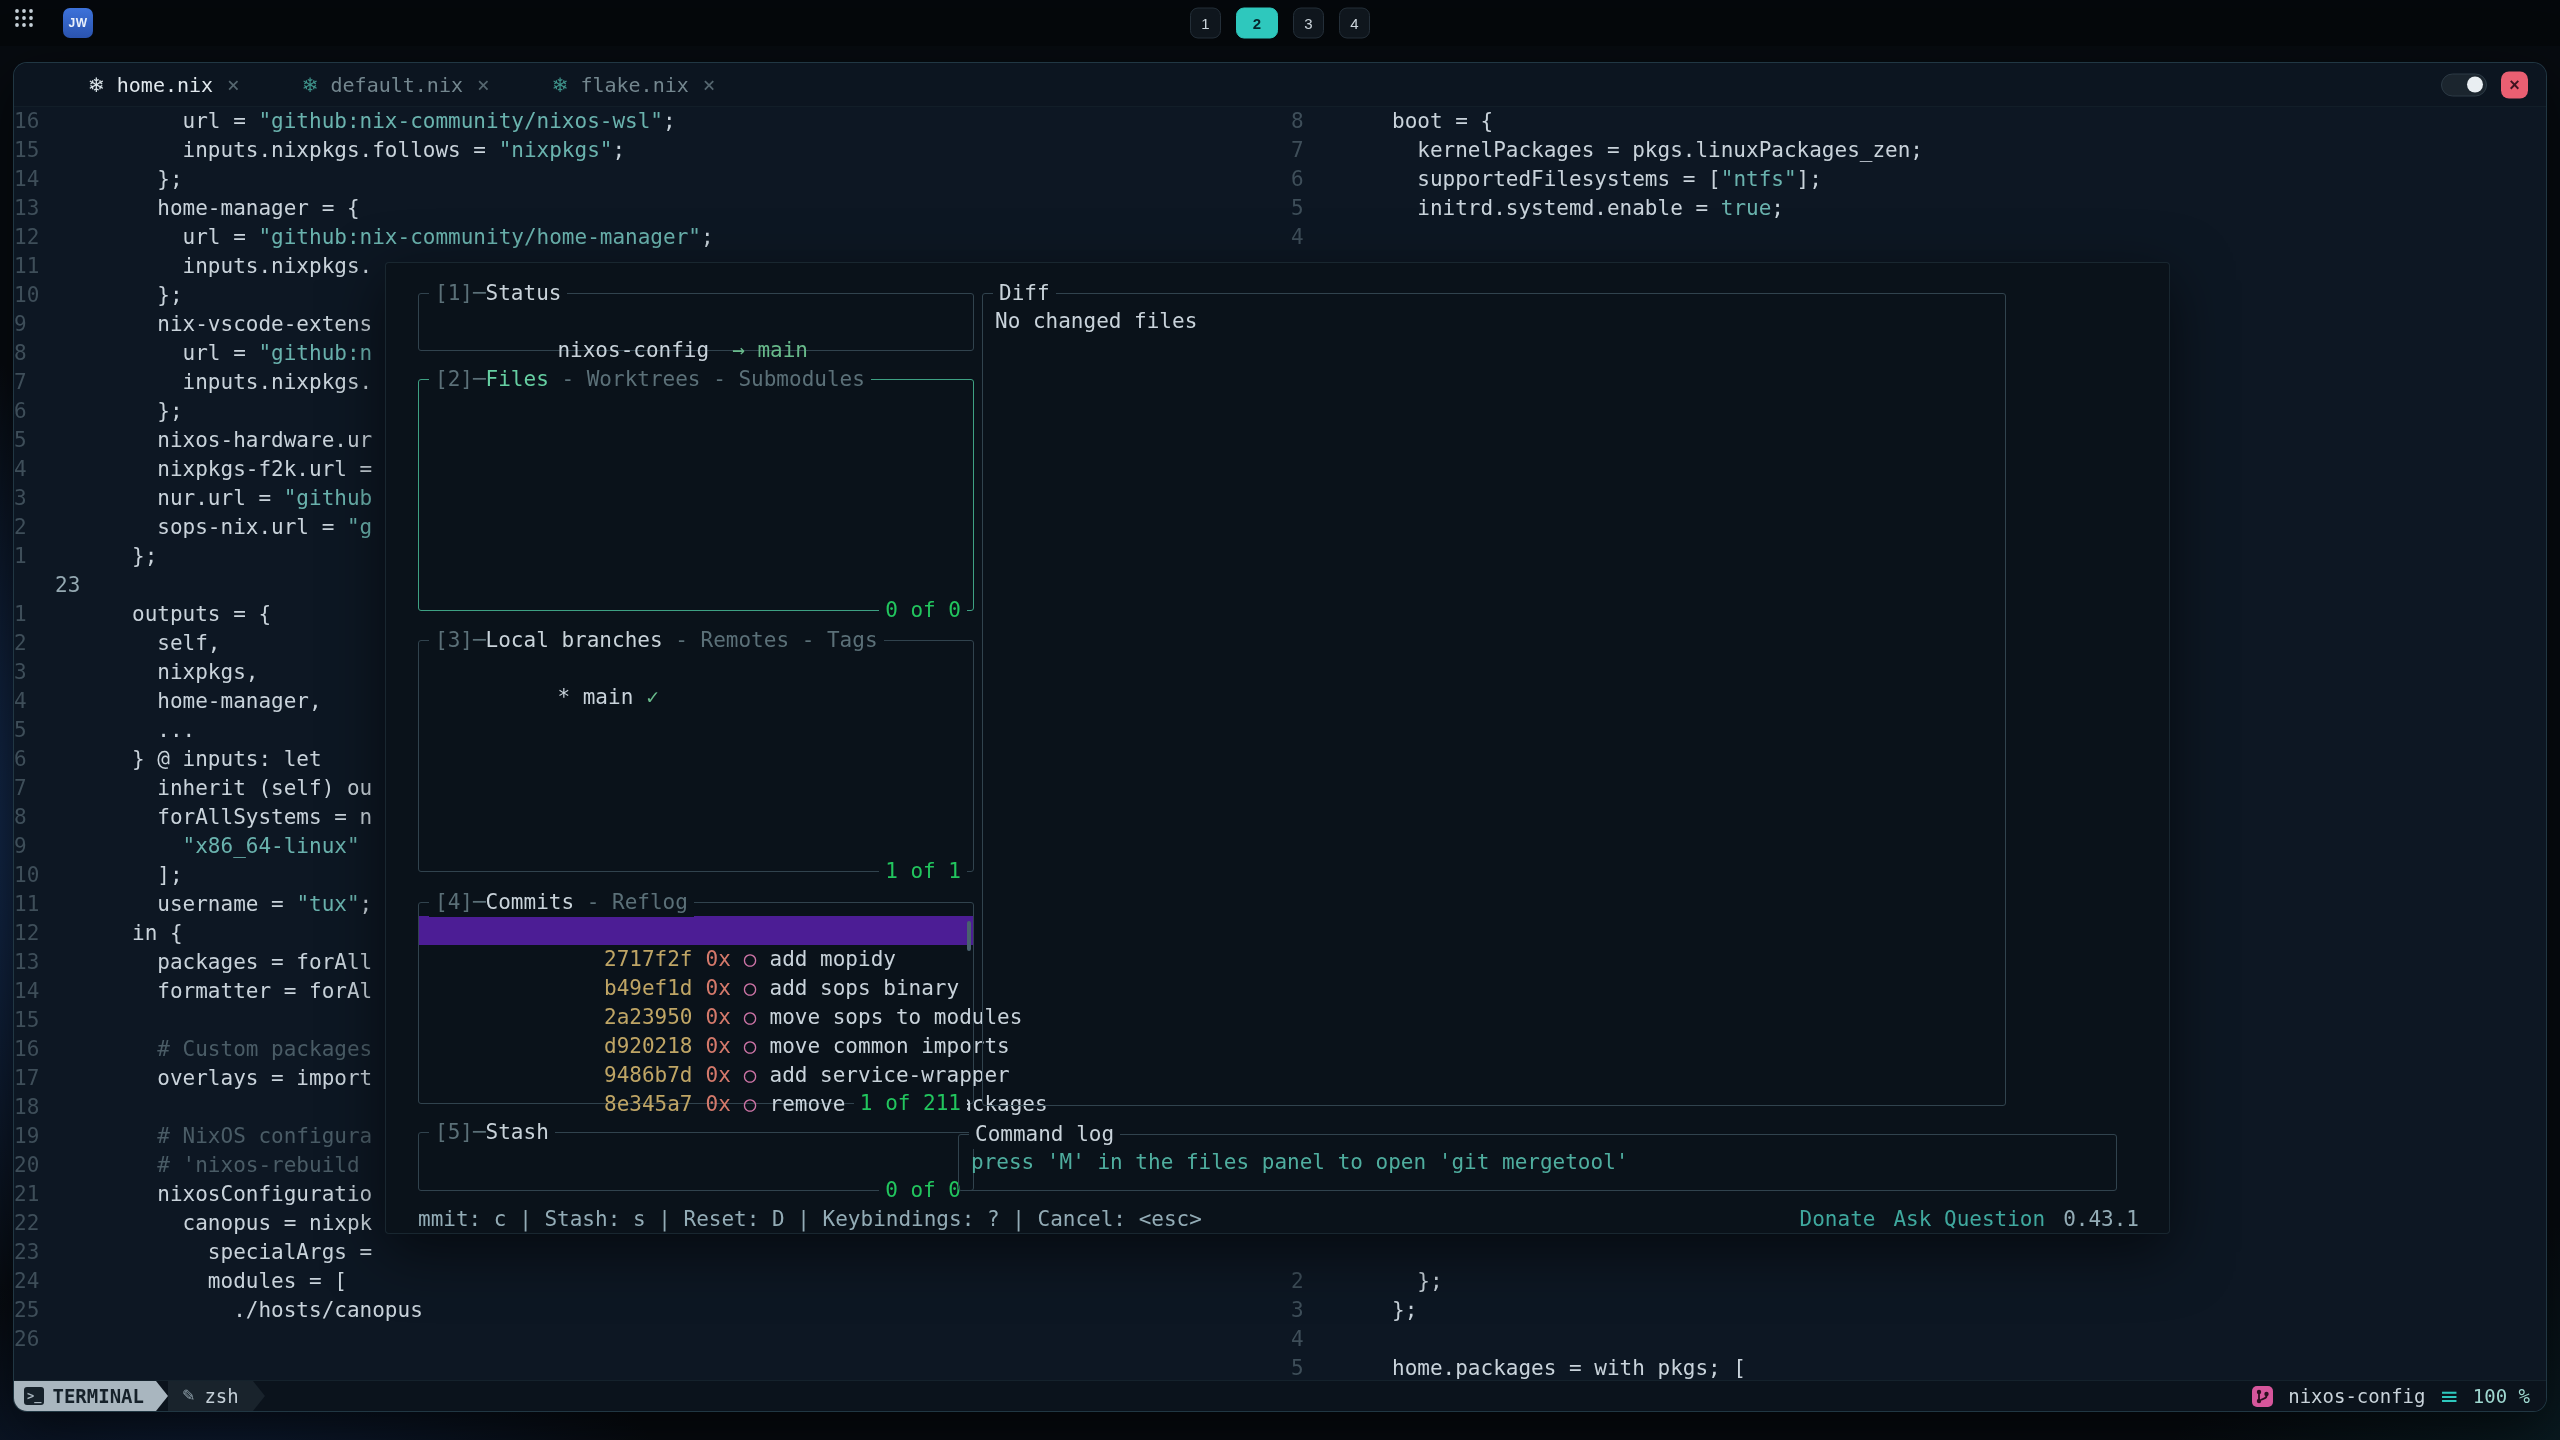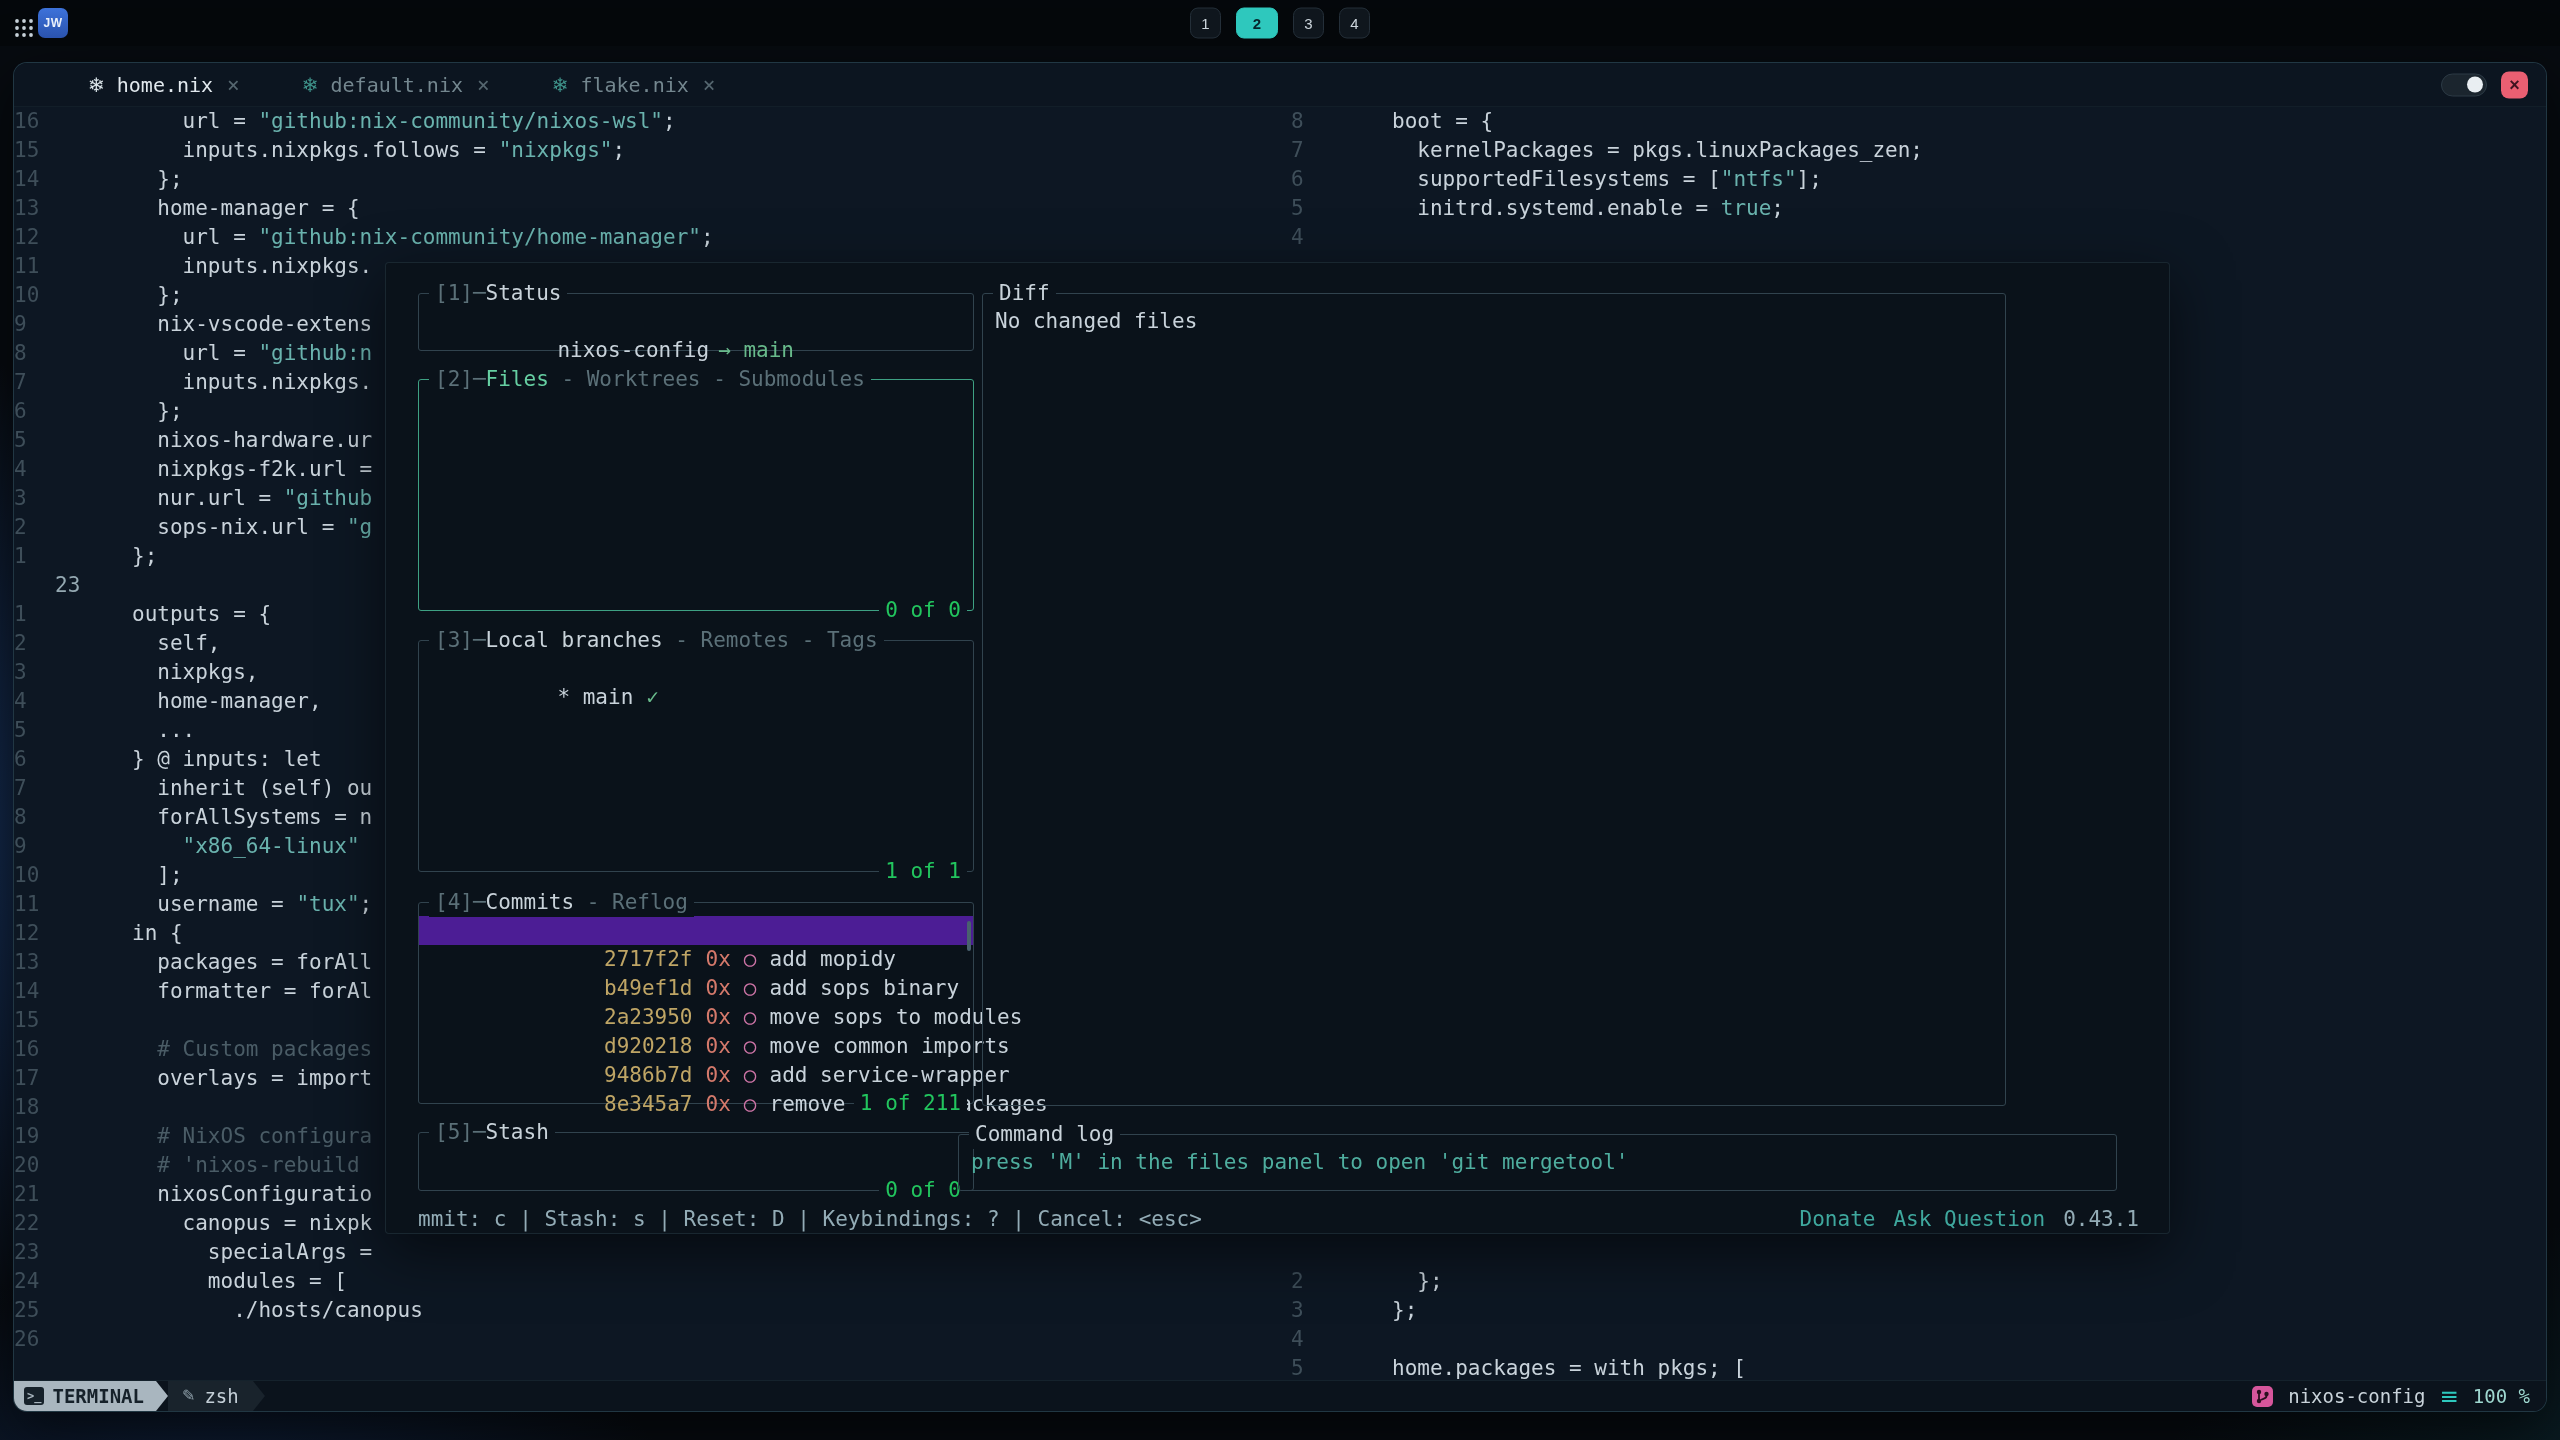--- a/index.html
+++ b/index.html
@@ -23,21 +23,21 @@
       radial-gradient(520px 780px at -120px 58%, rgba(38,88,168,.55), transparent 65%),
       radial-gradient(700px 420px at 8% 108%, rgba(28,70,140,.38), transparent 70%),
       radial-gradient(900px 500px at 108% 108%, rgba(22,105,118,.30), transparent 70%),
       var(--bg);
     color:var(--text);
   }
 
   
   .topbar{position:absolute;left:0;top:0;right:0;height:46px;background:rgba(4,7,11,.94);
     display:flex;align-items:center;padding:0 14px;z-index:20}
-  .tb-left{display:flex;align-items:flex-end;gap:4px}
+  .tb-left{display:flex;align-items:flex-start;gap:29px}
   .tb-logo{width:30px;height:30px;border-radius:7px;background:linear-gradient(180deg,#3d72da,#2a53ae);
     color:#eaf1fb;font-size:12px;font-weight:bold;display:flex;align-items:center;justify-content:center;letter-spacing:.5px}
   .tb-center{position:absolute;left:50%;top:50%;transform:translate(-50%,-50%);display:flex;gap:15px}
   .ws{min-width:31px;height:31px;border-radius:8px;background:#0f161d;border:1px solid #242f39;
     color:#ccd5dc;font:15px "Liberation Sans",sans-serif;display:flex;align-items:center;justify-content:center;cursor:default}
   .ws.active{background:var(--teal);border-color:var(--teal);color:#06262b;min-width:42px;font-weight:bold}
   .tb-right{margin-left:auto;display:flex;align-items:center;gap:11px}
   .chips{display:flex;gap:11px}
   .chip{height:31px;border-radius:8px;background:var(--chipbg);border:1px solid rgba(54,70,84,.5);
     color:var(--chiptext);font-size:15px;display:flex;align-items:center;padding:0 12px;gap:10px;white-space:nowrap}
@@ -90,21 +90,21 @@
   .pnum{color:var(--tdim)} .pmain{color:var(--tmain)} .pmain.act{color:var(--tactive)} .prest{color:var(--tdim)}
   .pcount{position:absolute;bottom:-15px;right:6px;background:var(--popup);padding:0 6px;color:#22c55e;white-space:pre}
   .content{padding:13px 12px 0;white-space:pre;color:var(--text)}
   .p-status{left:32px;top:30px;width:556px;height:58px}
   .p-files{left:32px;top:116px;width:556px;height:232px}
   .p-branches{left:32px;top:377px;width:556px;height:232px}
   .p-commits{left:32px;top:639px;width:556px;height:202px}
   .p-stash{left:32px;top:869px;width:556px;height:59px}
   .p-diff{left:596px;top:30px;width:1024px;height:813px}
   .p-cmd{left:572px;top:871px;width:1159px;height:57px}
-  .branch{color:var(--green);margin-left:9px}
+  .branch{color:var(--green);margin-left:23px}
   .bname{color:var(--text)} .bcheck{color:var(--green);margin-left:13px}
   .commits-list{padding:13px 0 0}
   .commit-row{height:29px;padding-left:8px;white-space:pre}
   .commit-row.selected{background:#4c1d95}
   .commit-row .hash{color:var(--hash);margin-right:13px}
   .commit-row .author{color:var(--auth);margin-right:13px}
   .commit-row .node{color:var(--node);margin-right:13px}
   .commit-row .msg{color:var(--text)}
   .thumb{position:absolute;right:2px;top:18px;width:4px;height:30px;background:#49616e;border-radius:2px}
   .cmd-text{color:var(--cmd)}

